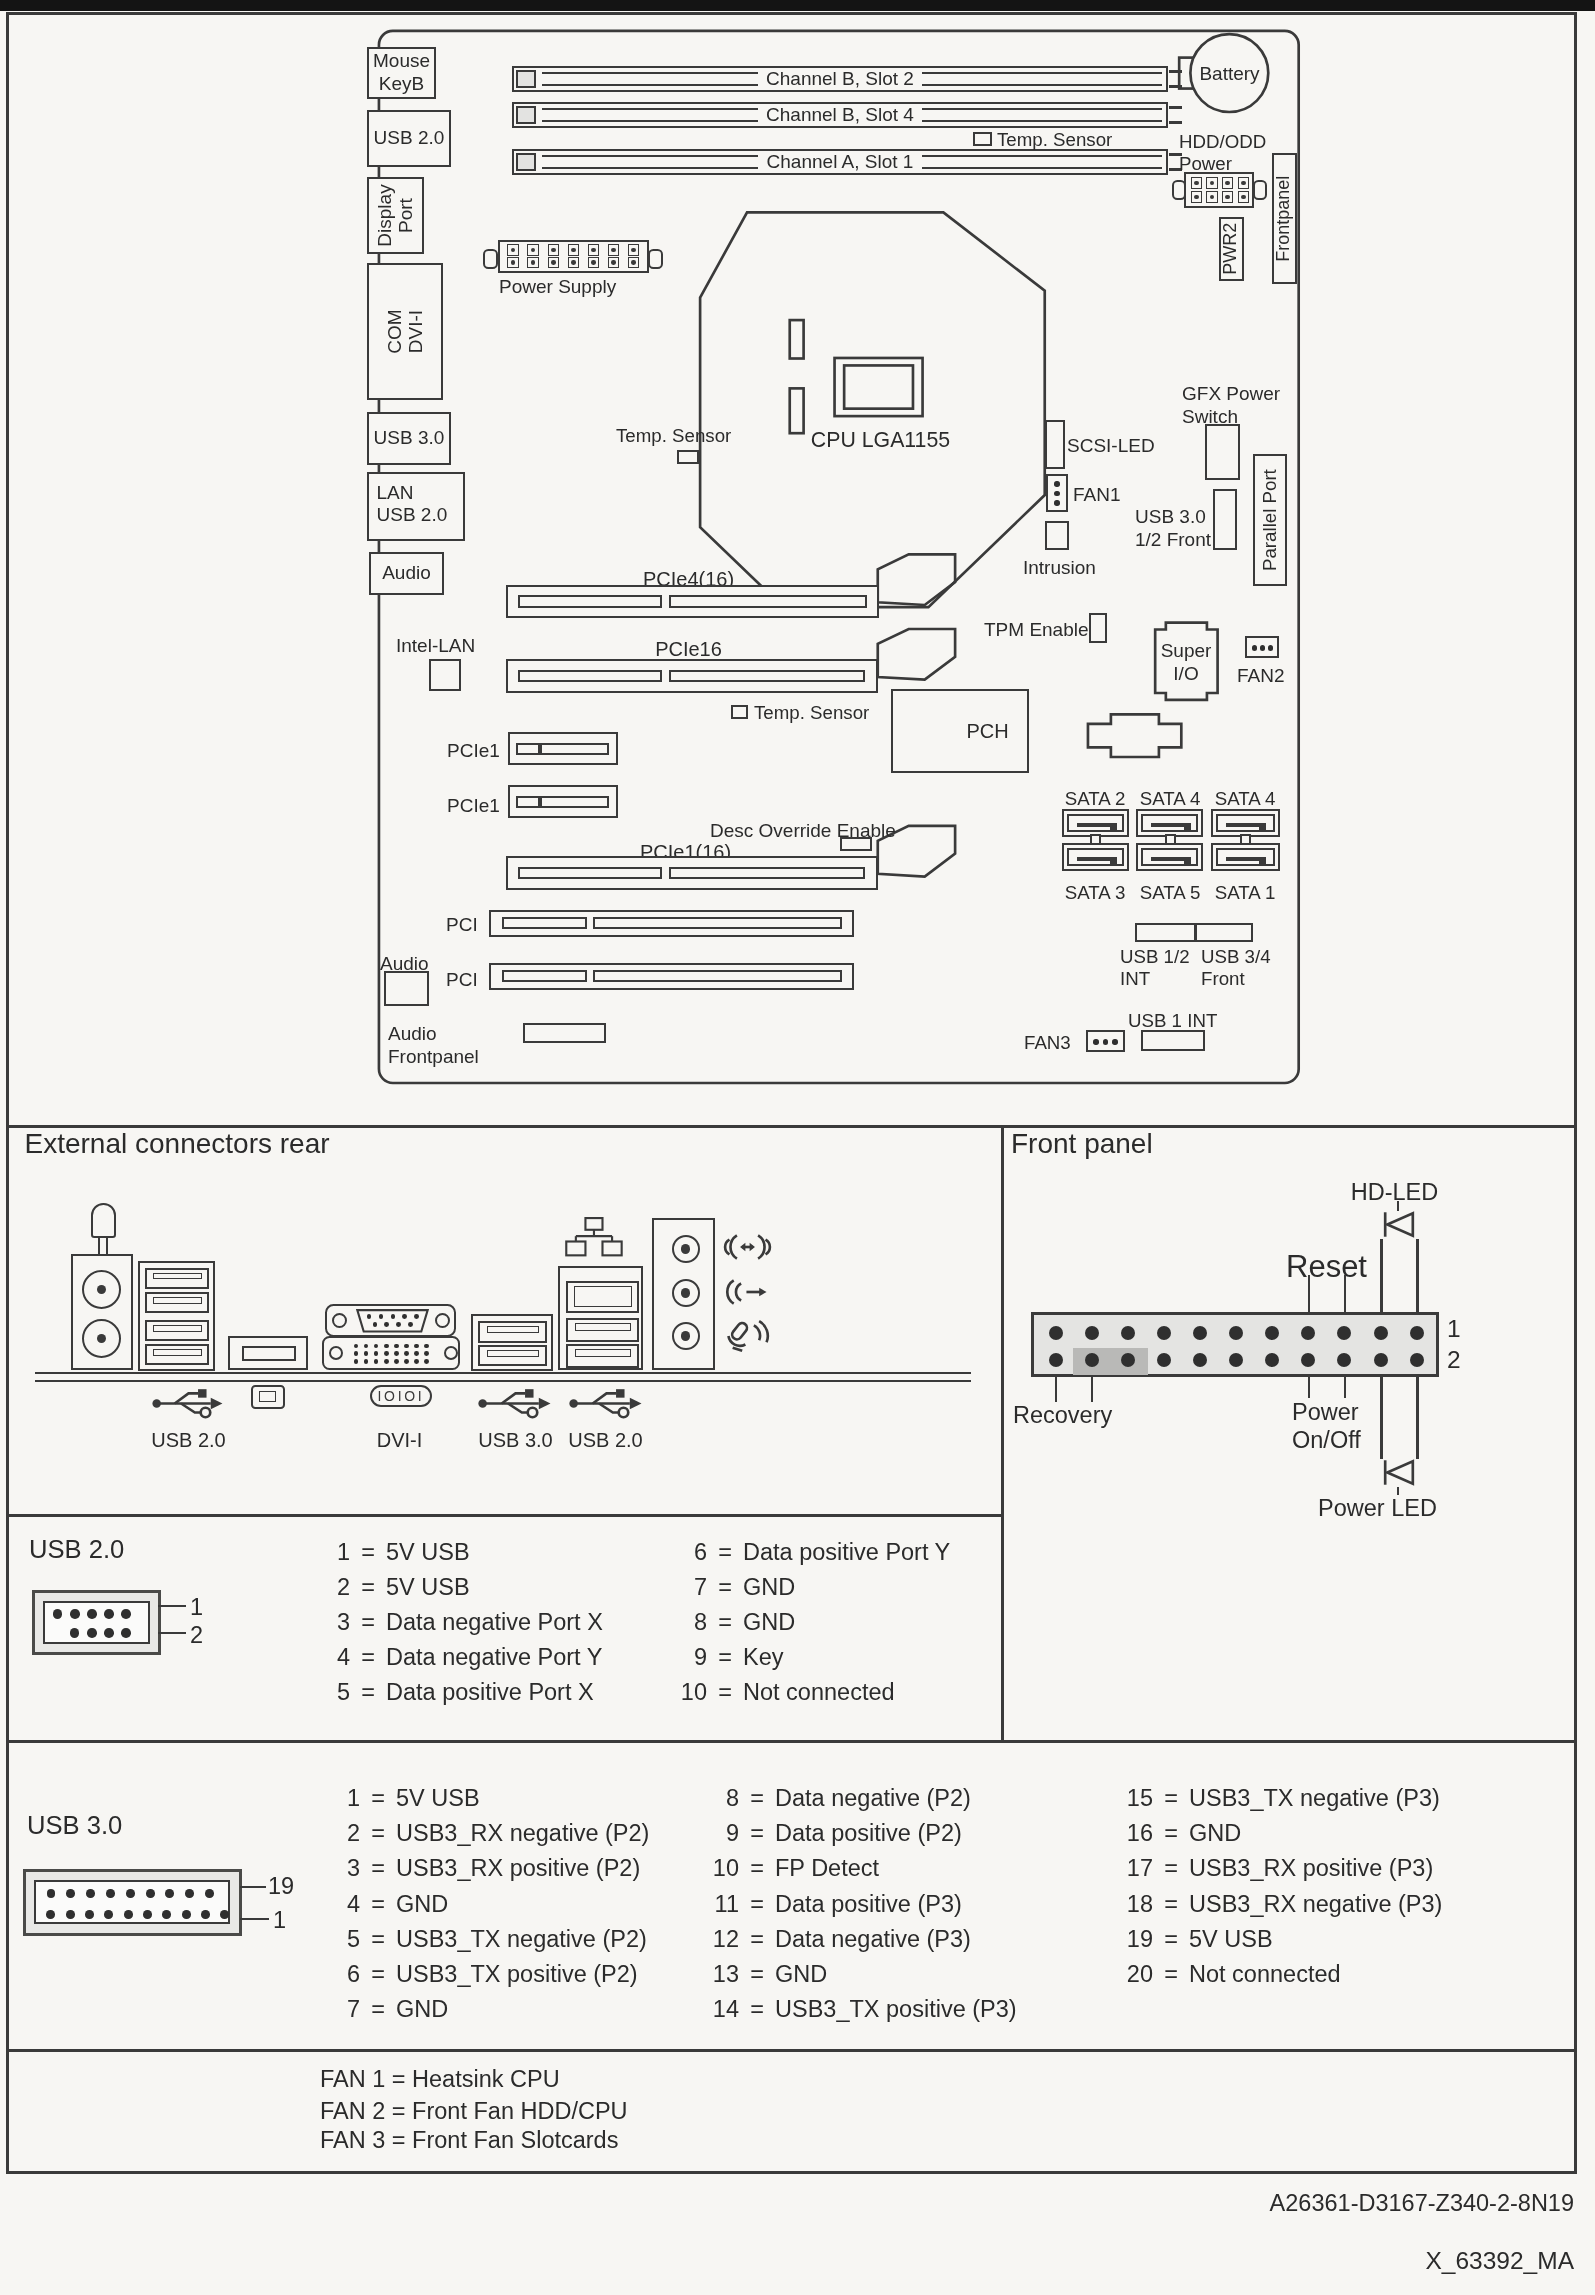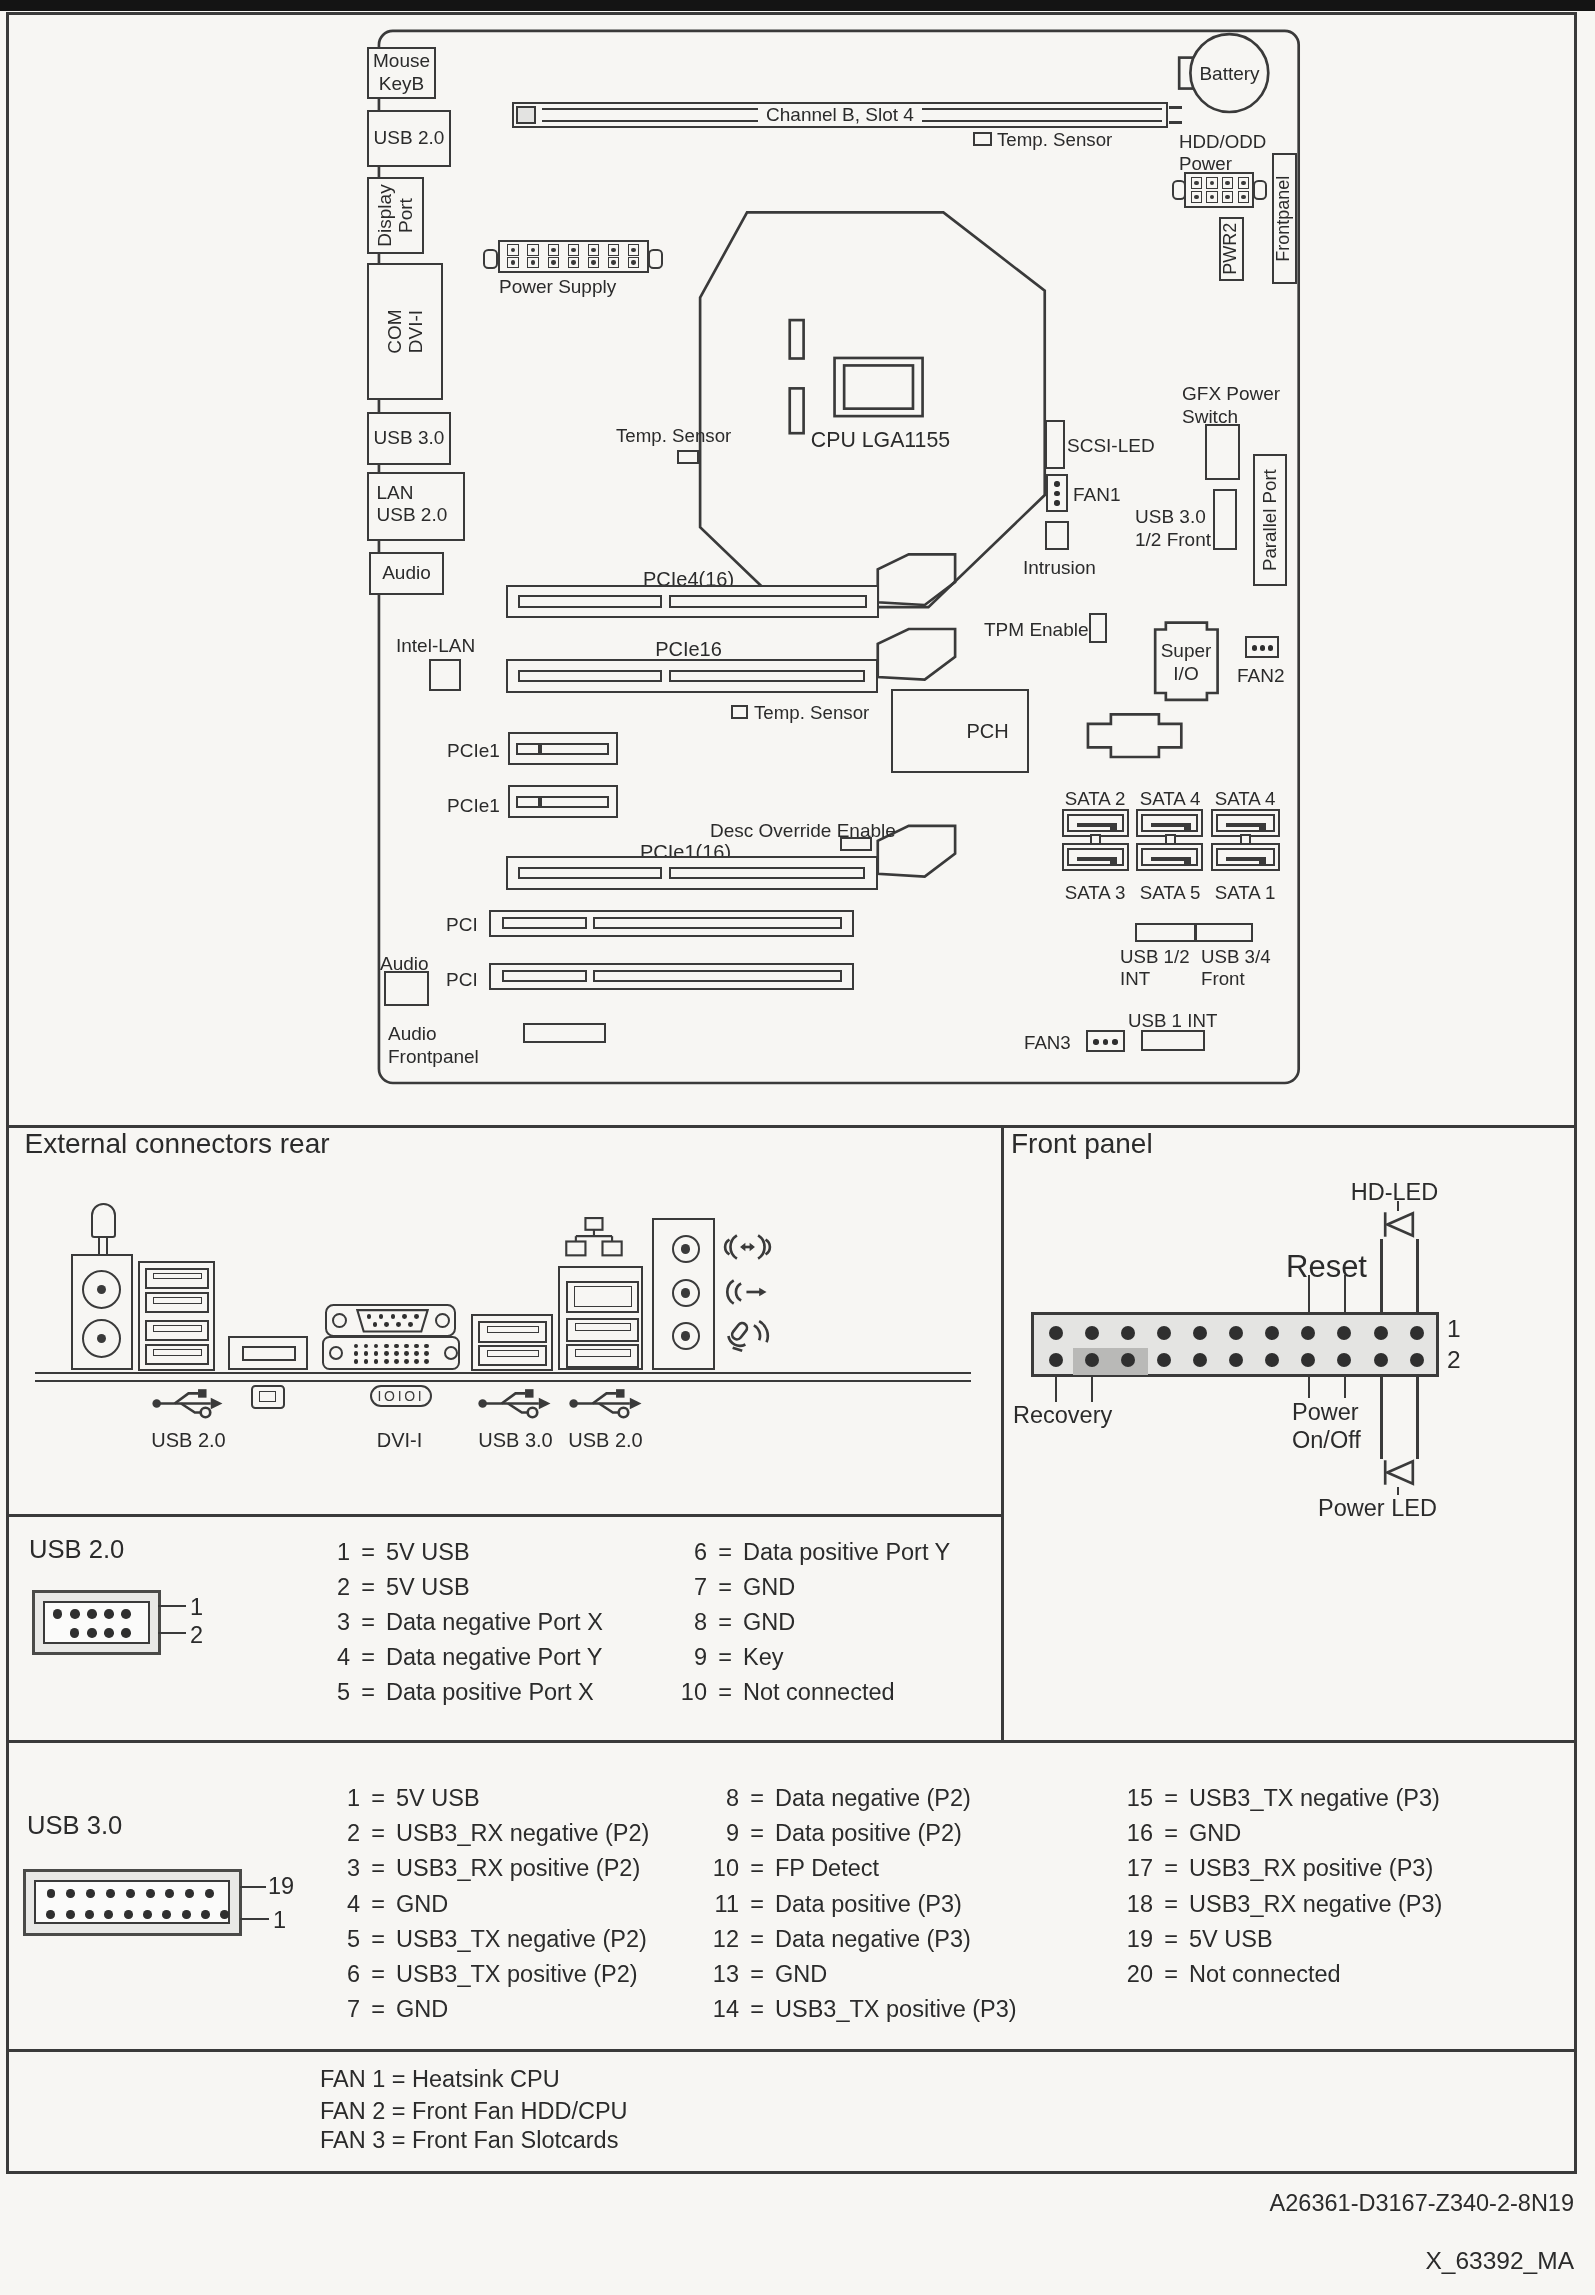--- a/index.html
+++ b/index.html
@@ -99,25 +99,37 @@
       <div class="lbl c" style="position:static">USB 3.0</div>
     </div>
   <div class="box" style="left:367px;top:472px;width:98px;height:69px">
       <div class="lbl" style="left:7.5px;top:7.5px">LAN
 USB 2.0</div>
     </div>
   <div class="box vbox" style="left:369px;top:552px;width:75px;height:43px">
       <div class="lbl c" style="position:static">Audio</div>
     </div>
 
+  <div class="dimm" style="left:512px;top:66px;width:656px;height:26px">
+    <div class="dimm-key"></div>
+    <div class="dimm-line" style="top:4.3px"></div>
+    <div class="dimm-line" style="bottom:4.3px"></div>
+    <div class="dimm-label"><span>Channel B, Slot 2</span></div>
+  </div>
   <div class="dimm" style="left:512px;top:102px;width:656px;height:26px">
     <div class="dimm-key"></div>
     <div class="dimm-line" style="top:4.3px"></div>
     <div class="dimm-line" style="bottom:4.3px"></div>
     <div class="dimm-label"><span>Channel B, Slot 4</span></div>
+  </div>
+  <div class="dimm" style="left:512px;top:149px;width:656px;height:26px">
+    <div class="dimm-key"></div>
+    <div class="dimm-line" style="top:4.3px"></div>
+    <div class="dimm-line" style="bottom:4.3px"></div>
+    <div class="dimm-label"><span>Channel A, Slot 1</span></div>
   </div>
 
   <div class="lbl c" style="left:1191px;top:63px;width:77px">Battery</div>
 
   <div class="box" style="left:973px;top:132px;width:19px;height:14.4px;border-width:2.1px"></div>
   <div class="lbl" style="left:997px;top:129px;width:139px;font-size:18.7px">Temp. Sensor</div>
 
   <div class="lbl" style="left:1179px;top:131px;width:107px;font-size:18.7px">HDD/ODD
 Power</div>
   <div class="ear" style="left:1172px;top:180px;width:14px;height:20px"></div>

